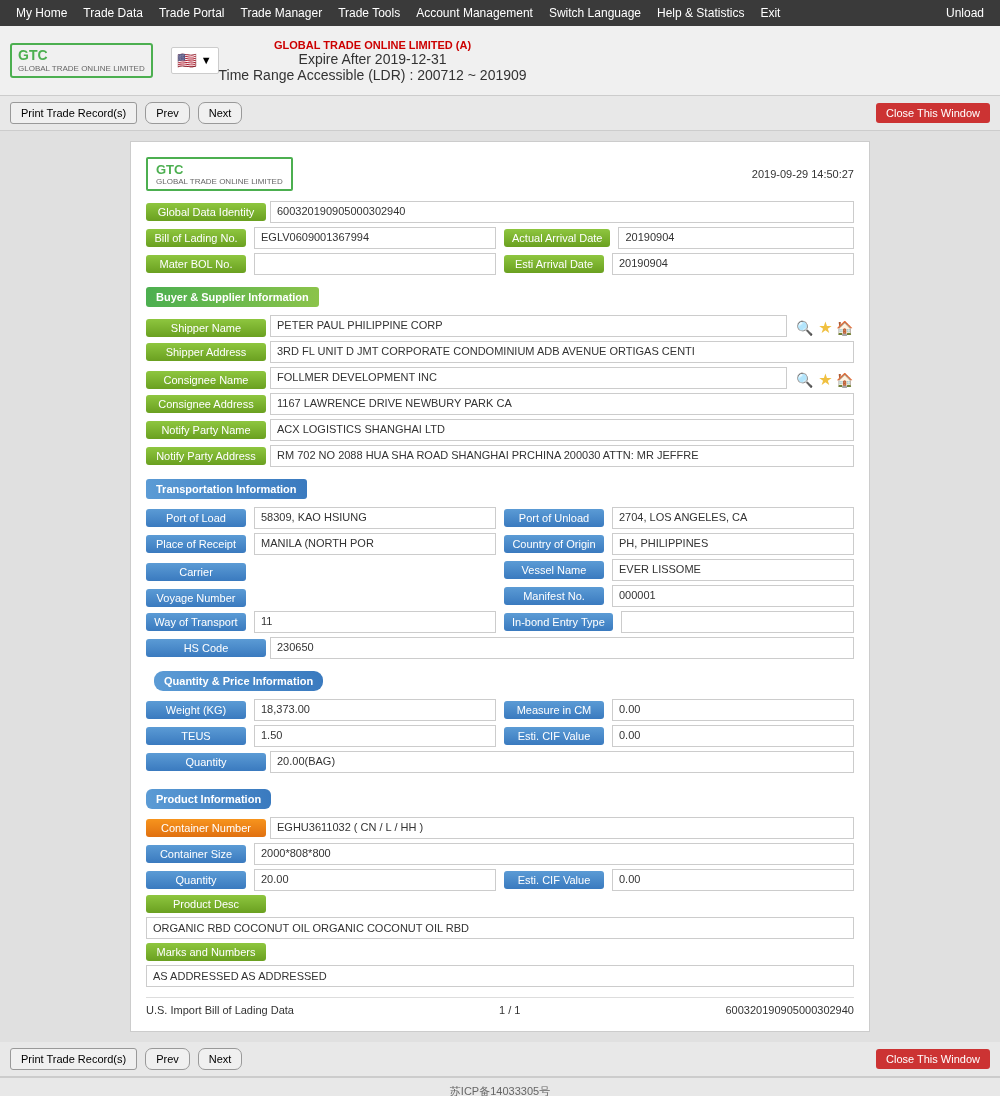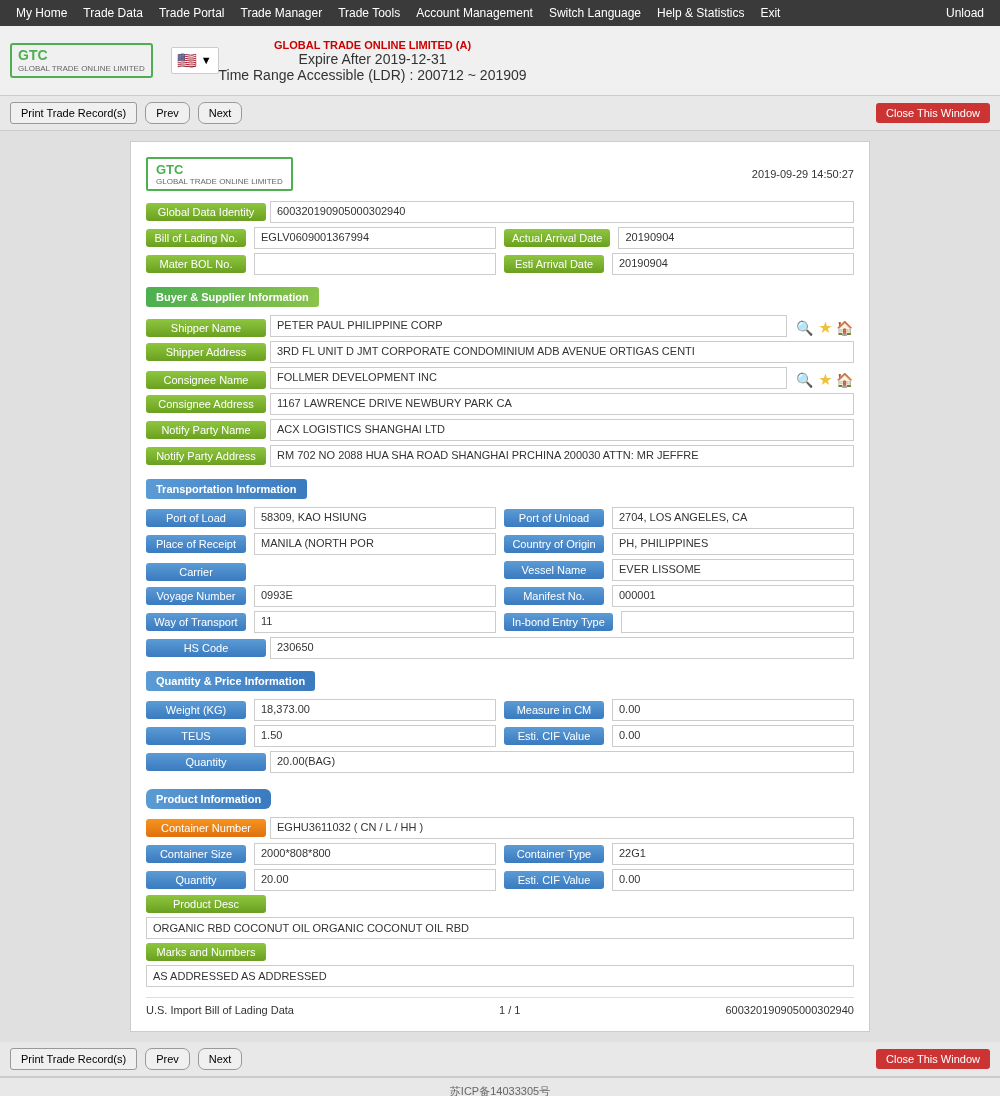--- a/index.html
+++ b/index.html
@@ -45,21 +45,21 @@
     
     .field-row { display: flex; align-items: center; margin-bottom: 4px; }
     .field-label { background: linear-gradient(to bottom, #8ec63f, #6aa020); color: #fff; padding: 3px 8px; border-radius: 3px; font-size: 11px; min-width: 120px; text-align: center; white-space: nowrap; }
     .field-label-orange { background: linear-gradient(to bottom, #f7941d, #e07010); color: #fff; padding: 3px 8px; border-radius: 3px; font-size: 11px; min-width: 120px; text-align: center; white-space: nowrap; }
     .field-label-blue { background: linear-gradient(to bottom, #5b9bd5, #3a7abf); color: #fff; padding: 3px 8px; border-radius: 3px; font-size: 11px; min-width: 120px; text-align: center; white-space: nowrap; }
     .field-value { border: 1px solid #ccc; padding: 3px 6px; font-size: 11px; color: #333; flex: 1; margin-left: 4px; min-height: 22px; background: #fff; }
 
     
     .section-header { background: linear-gradient(to right, #4caf50, #8bc34a); color: #fff; padding: 4px 10px; font-size: 11px; font-weight: bold; border-radius: 3px; display: inline-block; margin-bottom: 8px; margin-top: 8px; }
     .section-header-transport { background: linear-gradient(to right, #5b9bd5, #3a7abf); color: #fff; padding: 4px 10px; font-size: 11px; font-weight: bold; border-radius: 3px; display: inline-block; margin-bottom: 8px; margin-top: 8px; }
-    .section-header-qty { background: linear-gradient(to right, #5b9bd5, #3a7abf); color: #fff; padding: 4px 10px; font-size: 11px; font-weight: bold; border-radius: 3px; display: inline-block; margin-bottom: 8px; margin-top: 8px; }
+    .section-header-qty { background: linear-gradient(to right, #5b9bd5, #3a7abf); color: #fff; padding: 4px 10px; font-size: 11px; font-weight: bold; border-radius: 9px; display: inline-block; margin-bottom: 8px; margin-top: 8px; margin-left: 8px; }
     .section-header-product { background: linear-gradient(to right, #5b9bd5, #3a7abf); color: #fff; padding: 4px 10px; font-size: 11px; font-weight: bold; border-radius: 6px; display: inline-block; margin-bottom: 8px; margin-top: 12px; }
 
     
     .icon-btn { cursor: pointer; font-size: 14px; color: #666; margin-left: 4px; }
     .icon-star { color: #f0c040; font-size: 16px; margin-left: 4px; }
     .icon-home { color: #888; font-size: 14px; margin-left: 4px; }
 
     
     .full-value-row { border: 1px solid #ccc; padding: 4px 6px; font-size: 11px; color: #333; margin-bottom: 4px; background: #fff; }
 
@@ -238,21 +238,20 @@
       </div>
       <div class="col-half">
         <span class="field-label field-label-blue">Vessel Name</span>
         <span class="field-value">EVER LISSOME</span>
       </div>
     </div>
 
     <div class="two-col-row">
       <div class="col-half">
         <span class="field-label field-label-blue">Voyage Number</span>
-        <span class="field-value">0993E</span>
       </div>
       <div class="col-half">
         <span class="field-label field-label-blue">Manifest No.</span>
         <span class="field-value">000001</span>
       </div>
     </div>
 
     <div class="two-col-row">
       <div class="col-half">
         <span class="field-label field-label-blue">Way of Transport</span>
@@ -306,24 +305,20 @@
 
     <div class="field-row">
       <span class="field-label-orange" style="min-width:120px;padding:3px 8px;border-radius:3px;font-size:11px;text-align:center;white-space:nowrap">Container Number</span>
       <span class="field-value" style="flex:2">EGHU3611032 ( CN / L / HH )</span>
     </div>
 
     <div class="two-col-row">
       <div class="col-half">
         <span class="field-label field-label-blue">Container Size</span>
         <span class="field-value">2000*808*800</span>
-      </div>
-      <div class="col-half">
-        <span class="field-label field-label-blue">Container Type</span>
-        <span class="field-value">22G1</span>
       </div>
     </div>
 
     <div class="two-col-row">
       <div class="col-half">
         <span class="field-label field-label-blue">Quantity</span>
         <span class="field-value">20.00</span>
       </div>
       <div class="col-half">
         <span class="field-label field-label-blue">Esti. CIF Value</span>

